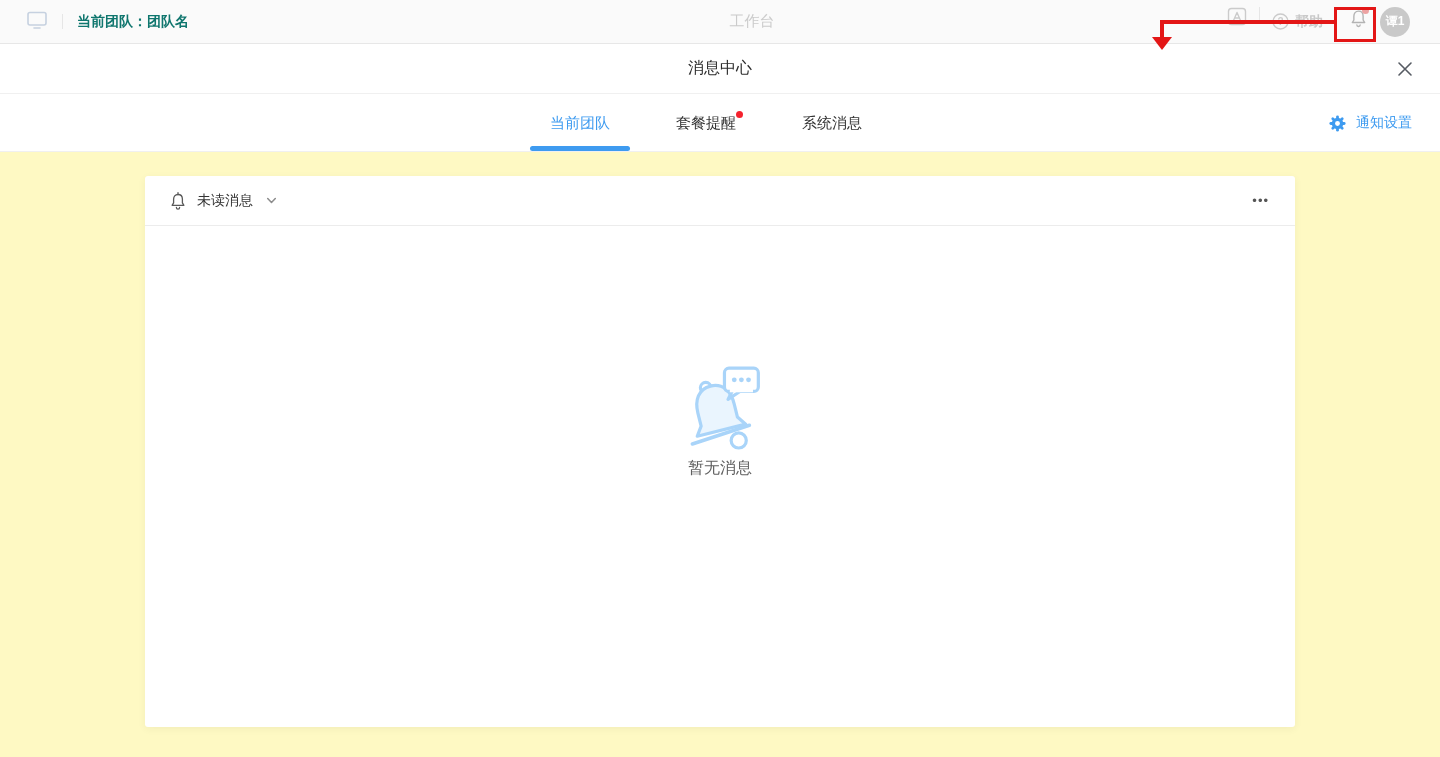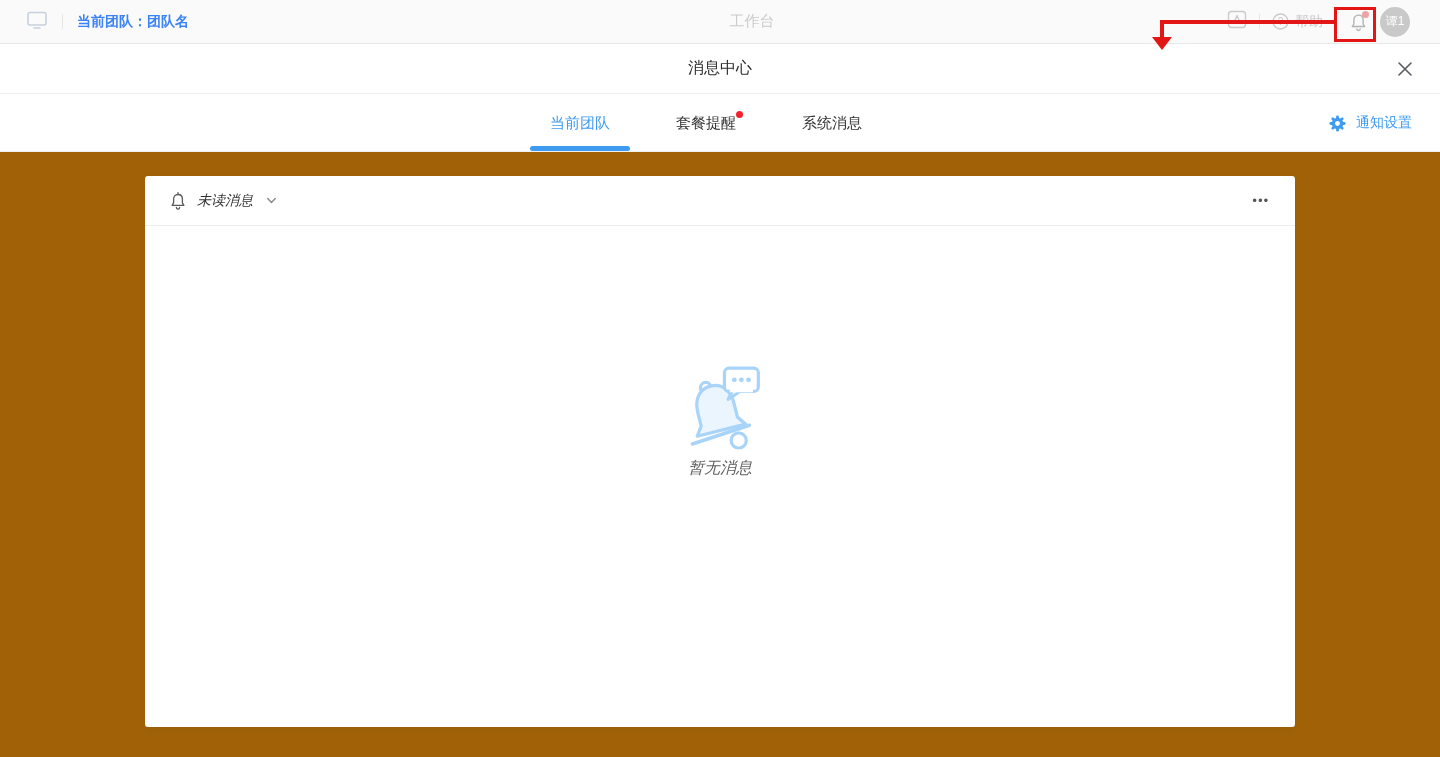--- a/index.html
+++ b/index.html
@@ -3,23 +3,23 @@
 <meta charset="utf-8">
 <style>
   * { margin:0; padding:0; box-sizing:border-box; }
   html,body { width:1440px; height:757px; }
   body { font-family:"Liberation Sans","DejaVu Sans",sans-serif; background:#fff; overflow:hidden; position:relative; }
 
   
   .topbar { position:relative; height:44px; background:#fafafa; border-bottom:1px solid #e7e7e7; display:flex; align-items:center; padding:0 30px 0 26px; }
   .tb-left { display:flex; align-items:center; gap:14px; }
   .tb-divider { width:1px; height:15px; background:#e6e6e6; }
-  .tb-team { font-size:14px; color:#3b82f6; font-weight:bold; }
+  .tb-team { font-size:14px; color:#0f766e; font-weight:bold; }
   .tb-center { position:absolute; left:50%; transform:translateX(-50%); font-size:15px; color:#cbcbcb;margin-left:32px; }
-  .tb-right { margin-left:auto; display:flex; align-items:center; gap:12px; }
+  .tb-right { margin-left:auto; display:flex; gap:12px;font-weight:bold; }
   .tb-help { display:flex; align-items:center; gap:6px; font-size:14px; color:#c9c9c9; }
   .tb-bell-wrap { position:relative; width:20px; height:22px; display:flex; align-items:center; justify-content:center; }
   .tb-bell-dot { position:absolute; top:0; right:-1px; width:7px; height:7px; border-radius:50%; background:#eda3a3; }
   .tb-avatar { width:30px; height:30px; border-radius:50%; background:#c9c9c9; color:#fff; font-size:12px; display:flex; align-items:center; justify-content:center; }
 
   
   .anno { position:absolute; z-index:50; background:#e31616; }
   .anno-hline { left:1160px; top:20px; width:176px; height:4px; }
   .anno-vline { left:1160px; top:20px; width:4px; height:18px; }
   .anno-arrowhead { position:absolute; z-index:50; left:1152px; top:37px; width:0; height:0; background:none;
@@ -34,21 +34,21 @@
 
   .tabs-row { position:relative; height:58px; border-bottom:1px solid #f0f0f0; display:flex; align-items:center; justify-content:center; background:#fff; }
   .tabs { display:flex; gap:26px; margin-left:-28px; }
   .tab { position:relative; height:58px; line-height:58px; padding:0 20px; font-size:15px; color:#333; cursor:pointer; }
   .tab.active { color:#3e9bf0; }
   .tab-underline { position:absolute; left:0; right:0; bottom:1px; height:5px; border-radius:3px; background:#3e9bf0; }
   .tab-dot { position:absolute; top:17px; right:13px; width:7px; height:7px; border-radius:50%; background:#f5222d; }
   .notif-settings { position:absolute; right:28px; top:0; height:58px; display:flex; align-items:center; gap:10px; color:#3e9bf0; font-size:14px; cursor:pointer; }
 
   
-  .content { height:605px; background:#a16207; padding-top:24px;font-style:italic; }
+  .content { height:605px; background:#fef9c3; padding-top:24px; }
   .card { width:1150px; height:551px; margin:0 auto; background:#fff; border-radius:3px; box-shadow:0 2px 8px rgba(0,0,0,0.05); }
   .card-header { height:50px; padding:0 24px; display:flex; align-items:center; border-bottom:1px solid #ececec; }
   .filter { display:flex; align-items:center; gap:10px; cursor:pointer; }
   .filter-label { font-size:14px; color:#333; }
   .chevron { margin-left:2px; display:flex; align-items:center; }
   .spacer { flex:1; }
   .more-btn { font-size:13px; color:#555; letter-spacing:1px; cursor:pointer; line-height:1; padding:4px 2px; }
 
   .empty-body { display:flex; flex-direction:column; align-items:center; padding-top:138px; }
   .empty-text { font-size:16px; color:#5f5f5f; }

